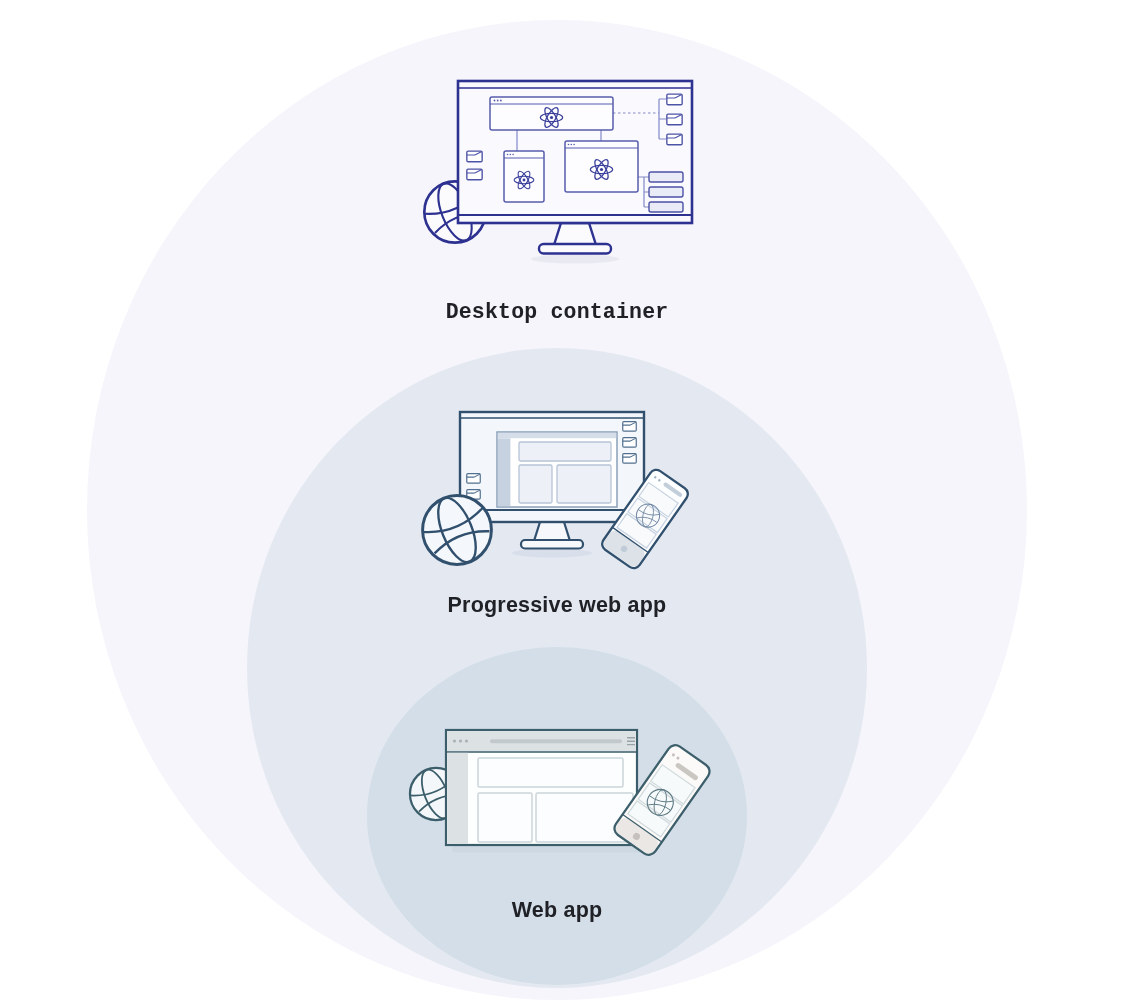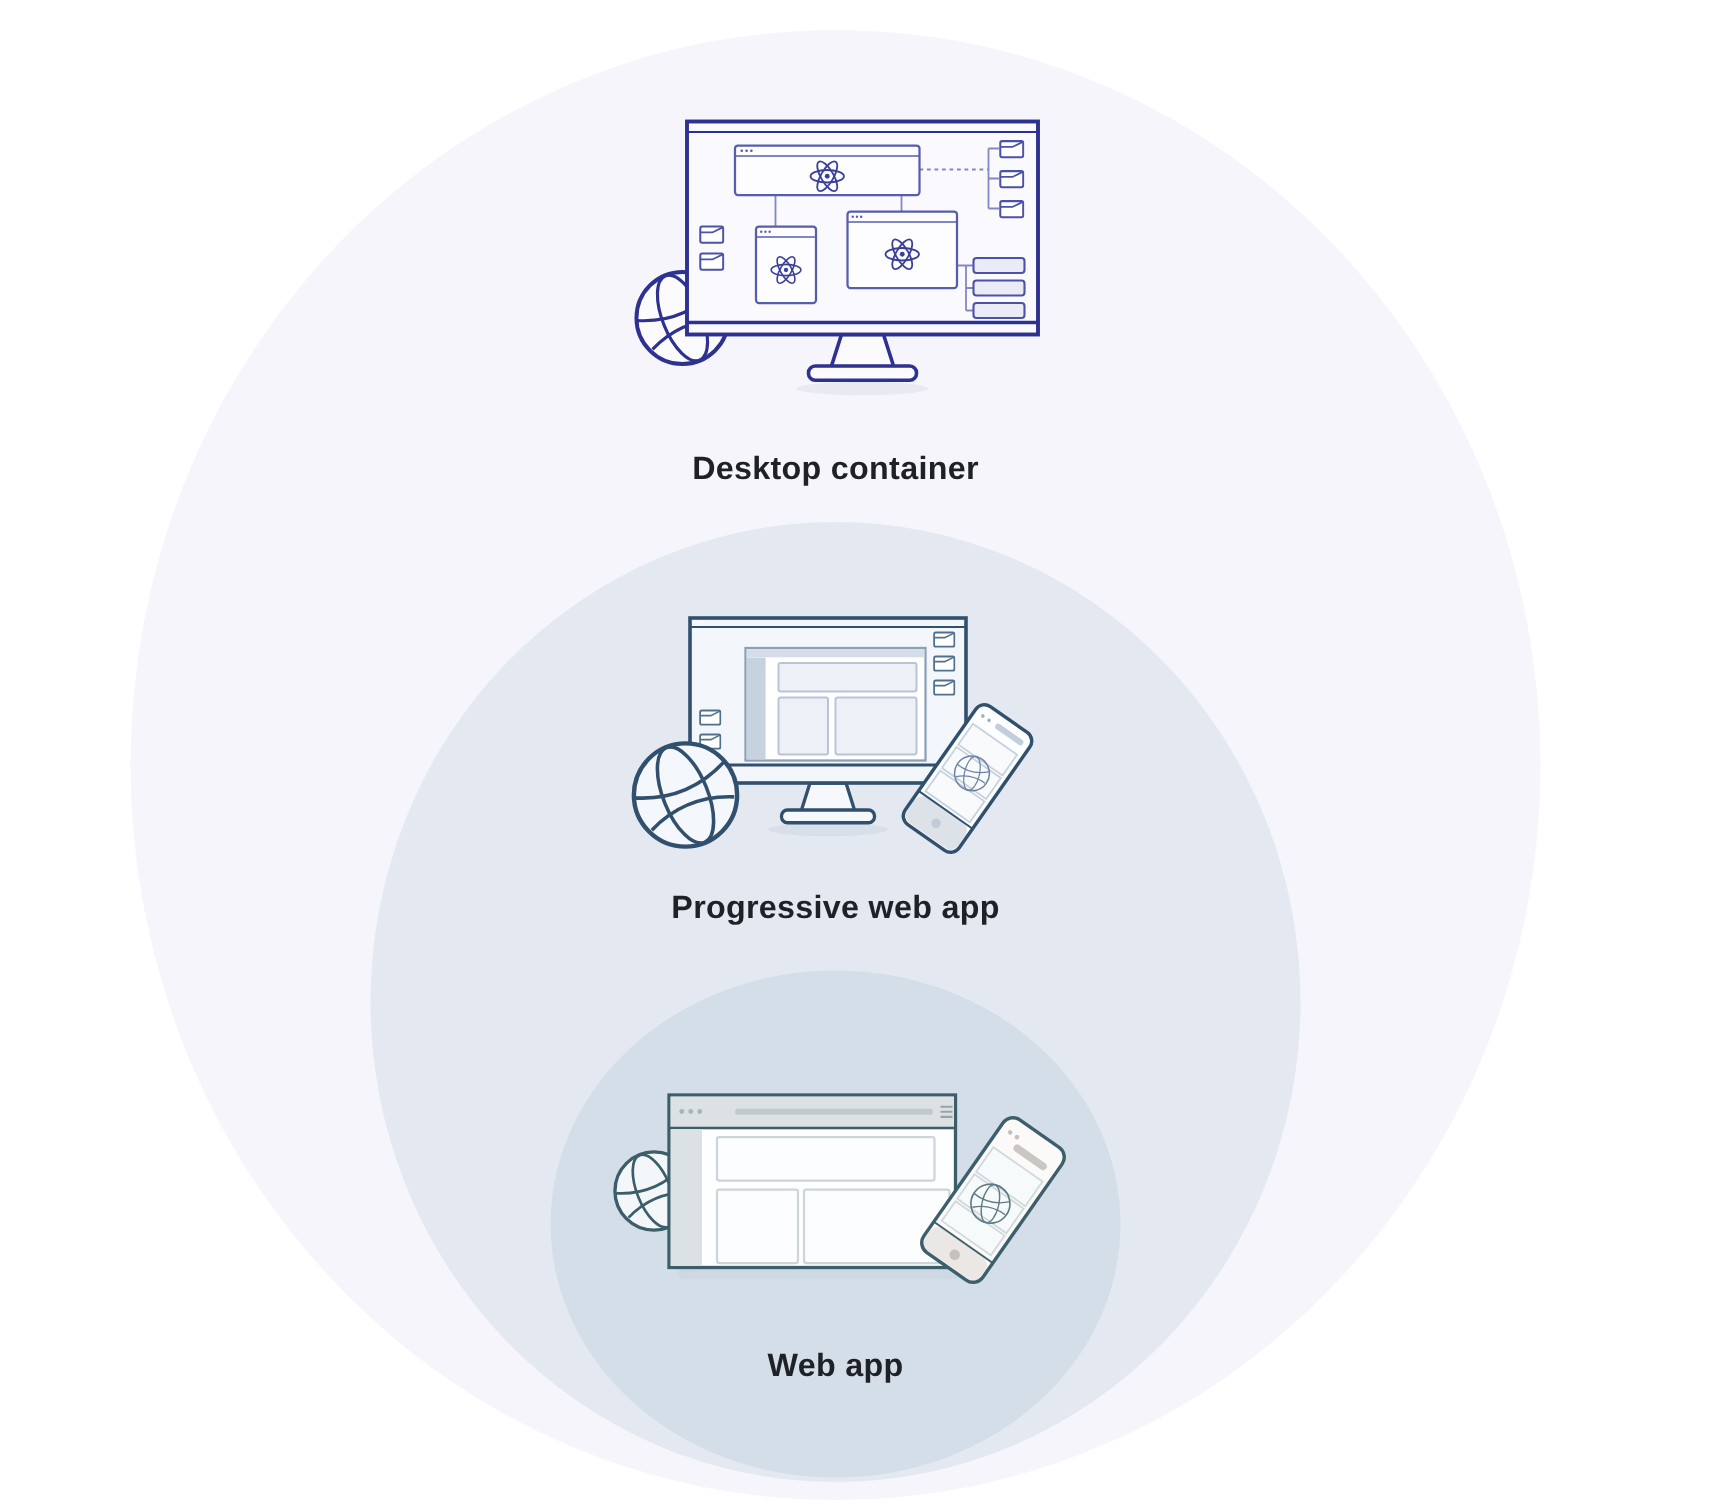--- a/index.html
+++ b/index.html
@@ -5,21 +5,21 @@
   html,body{margin:0;padding:0;background:#ffffff;}
   .canvas{position:relative;width:1140px;height:1008px;background:#ffffff;overflow:hidden;
           font-family:"Liberation Sans", sans-serif;}
   .circle{position:absolute;border-radius:50%;}
   .circle.outer {left:87px;  top:20px;  width:940px;height:980px;background:#f5f5fb;z-index:1;}
   .circle.middle{left:247px; top:348px; width:620px;height:640px;background:#e4e9f1;z-index:2;}
   .circle.inner {left:367px; top:647px; width:380px;height:338px;background:#d3dee8;z-index:3;}
   .illus{position:absolute;z-index:4;}
   .layer-label{position:absolute;z-index:5;width:500px;left:307px;text-align:center;
                font-weight:700;font-size:21.5px;line-height:26px;color:#1f2126;letter-spacing:.2px;}
-  .label-1{top:299px;} .label-2{top:592px;} .label-3{top:897px;}
+  .label-1{top:299px;font-family:Liberation Mono, monospace;} .label-2{top:592px;} .label-3{top:897px;}
   .defs-holder{position:absolute;width:0;height:0;overflow:hidden;}
 </style>
 </head>
 <body>
 
 <div class="canvas">
 
   <svg class="defs-holder" aria-hidden="true">
     <defs>
       <symbol id="globe" viewBox="0 0 100 100">

